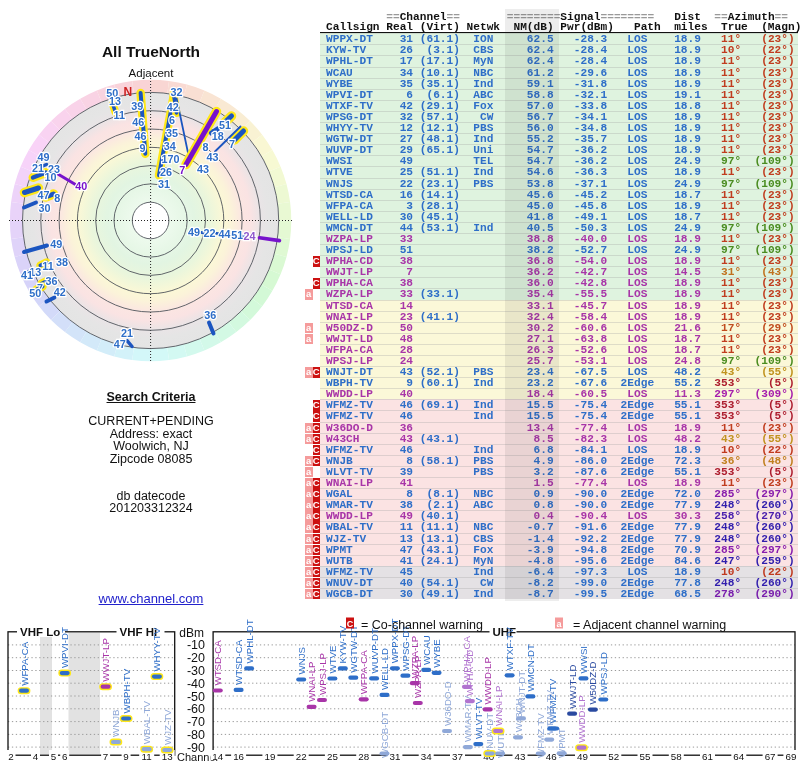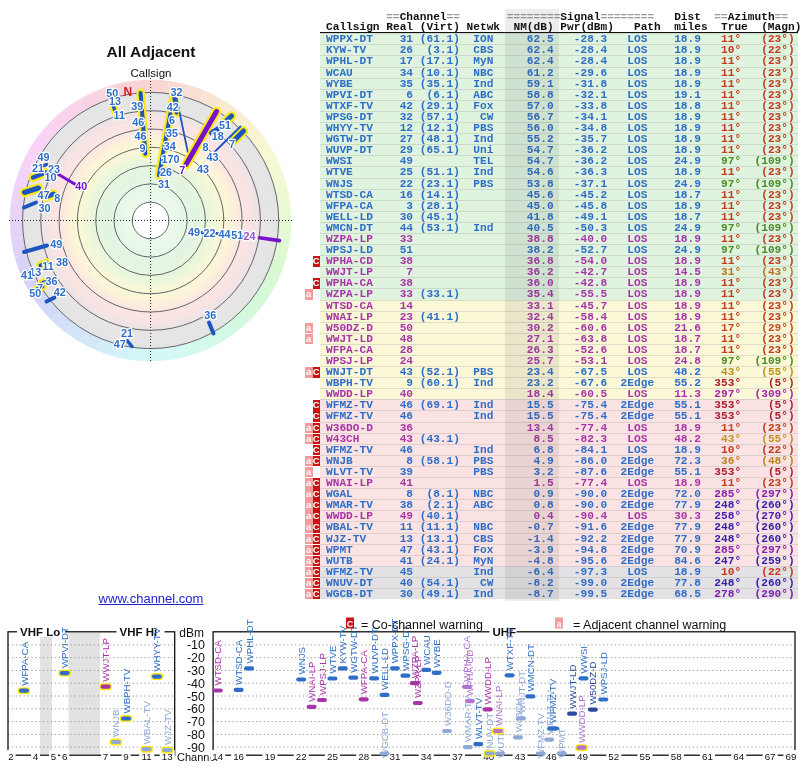--- a/index.html
+++ b/index.html
@@ -19,22 +19,22 @@
 .stripe{position:absolute;left:505px;top:9px;width:54px;height:592px;background:rgba(60,60,60,0.09)}
 .mks{position:absolute;right:100%;top:0;width:21px;height:10.5px;display:flex;justify-content:flex-end}
 .mks b{display:inline-block;width:7.5px;height:10.5px;font-size:9.5px;line-height:10.5px;text-align:center;color:#fff;font-family:"Liberation Sans",sans-serif}
 .ma{background:#f59b9b}
 .mc{background:#c11}
 .sp{background:transparent}
 .bchart{position:absolute;left:0;top:612px}
 </style></head>
 <body>
 <div id="page">
-<div class="title">All Adjacent</div>
-<div class="tn">Callsign</div>
+<div class="title">All TrueNorth</div>
+<div class="tn">Adjacent</div>
 <svg class="radar" width="300" height="375" viewBox="0 0 300 375">
       <path d="M150.6 79.8 A140.7 140.7 0 0 1 169.0 81.0 L167.3 93.5 A128.1 128.1 0 0 0 150.6 92.4 Z" fill="#f9d6d3"></path>
       <path d="M169.0 81.0 A140.7 140.7 0 0 1 187.0 84.6 L183.8 96.8 A128.1 128.1 0 0 0 167.3 93.5 Z" fill="#f9dad3"></path>
       <path d="M187.0 84.6 A140.7 140.7 0 0 1 204.4 90.5 L199.6 102.2 A128.1 128.1 0 0 0 183.8 96.8 Z" fill="#f9dfd3"></path>
       <path d="M204.4 90.5 A140.7 140.7 0 0 1 220.9 98.7 L214.6 109.6 A128.1 128.1 0 0 0 199.6 102.2 Z" fill="#f9e4d3"></path>
       <path d="M220.9 98.7 A140.7 140.7 0 0 1 236.3 108.9 L228.6 118.9 A128.1 128.1 0 0 0 214.6 109.6 Z" fill="#f9e9d3"></path>
       <path d="M236.3 108.9 A140.7 140.7 0 0 1 250.1 121.0 L241.2 129.9 A128.1 128.1 0 0 0 228.6 118.9 Z" fill="#f9edd3"></path>
       <path d="M250.1 121.0 A140.7 140.7 0 0 1 262.2 134.8 L252.2 142.5 A128.1 128.1 0 0 0 241.2 129.9 Z" fill="#f9f2d3"></path>
       <path d="M262.2 134.8 A140.7 140.7 0 0 1 272.4 150.1 L261.5 156.4 A128.1 128.1 0 0 0 252.2 142.5 Z" fill="#f9f7d3"></path>
       <path d="M272.4 150.1 A140.7 140.7 0 0 1 280.6 166.7 L268.9 171.5 A128.1 128.1 0 0 0 261.5 156.4 Z" fill="#f7f9d3"></path>
@@ -187,20 +187,21 @@
       <text x="27.0" y="279.1" text-anchor="middle" font-size="10.8" font-weight="bold" fill="#2e6ec8" stroke="#fff" stroke-width="2.4" paint-order="stroke" font-family="Liberation Sans, sans-serif">41</text>
       <text x="51.6" y="285.1" text-anchor="middle" font-size="10.8" font-weight="bold" fill="#2e6ec8" stroke="#fff" stroke-width="2.4" paint-order="stroke" font-family="Liberation Sans, sans-serif">36</text>
       <text x="39.9" y="291.9" text-anchor="middle" font-size="10.8" font-weight="bold" fill="#2e6ec8" stroke="#fff" stroke-width="2.4" paint-order="stroke" font-family="Liberation Sans, sans-serif">7</text>
       <text x="35.2" y="296.8" text-anchor="middle" font-size="10.8" font-weight="bold" fill="#2e6ec8" stroke="#fff" stroke-width="2.4" paint-order="stroke" font-family="Liberation Sans, sans-serif">50</text>
       <text x="59.8" y="295.7" text-anchor="middle" font-size="10.8" font-weight="bold" fill="#2e6ec8" stroke="#fff" stroke-width="2.4" paint-order="stroke" font-family="Liberation Sans, sans-serif">42</text>
       <text x="210.2" y="318.9" text-anchor="middle" font-size="10.8" font-weight="bold" fill="#2e6ec8" stroke="#fff" stroke-width="2.4" paint-order="stroke" font-family="Liberation Sans, sans-serif">36</text>
       <text x="127.1" y="336.6" text-anchor="middle" font-size="10.8" font-weight="bold" fill="#2e6ec8" stroke="#fff" stroke-width="2.4" paint-order="stroke" font-family="Liberation Sans, sans-serif">21</text>
       <text x="119.8" y="348.1" text-anchor="middle" font-size="10.8" font-weight="bold" fill="#2e6ec8" stroke="#fff" stroke-width="2.4" paint-order="stroke" font-family="Liberation Sans, sans-serif">47</text>
       <text x="127.8" y="95.5" text-anchor="middle" font-size="12" font-weight="bold" fill="#cc2222" font-family="Liberation Sans, sans-serif">N</text>
     </svg>
+<div class="sc"><b>Search Criteria</b><br><br>CURRENT+PENDING<br>Address: exact<br>Woolwich, NJ<br>Zipcode 08085<br><br><br>db datecode<br>201203312324</div>
 <div class="link"><i>www.channel.com</i></div>
 <div class="tbl"><div class="hd"><i style="color:#999">         ==</i><i>Channel</i><i style="color:#999">==       ========</i><i>Signal</i><i style="color:#999">========</i>   <i>Dist</i>  <i style="color:#999">==</i><i>Azimuth</i><i style="color:#999">==</i></div><div class="hd2"><i>Callsign Real (Virt) Netwk  NM(dB) Pwr(dBm)   Path  miles  True  (Magn)</i></div><div class="tr" style="background:#dff3df"><i style="color:#2e6ec8">WPPX-DT </i><i style="color:#2e6ec8">   31</i><i style="color:#2e6ec8"> (61.1)</i><i style="color:#2e6ec8">  ION </i><i style="color:#2e6ec8">    62.5</i><i style="color:#2e6ec8">   -28.3</i><i style="color:#2e6ec8">   LOS </i><i style="color:#2e6ec8">   18.9</i><i style="color:#c03d1f">   11°</i><i style="color:#c03d1f">   (23°)</i></div><div class="tr" style="background:#dff3df"><i style="color:#2e6ec8">KYW-TV  </i><i style="color:#2e6ec8">   26</i><i style="color:#2e6ec8">  (3.1)</i><i style="color:#2e6ec8">  CBS </i><i style="color:#2e6ec8">    62.4</i><i style="color:#2e6ec8">   -28.4</i><i style="color:#2e6ec8">   LOS </i><i style="color:#2e6ec8">   18.9</i><i style="color:#c03a1f">   10°</i><i style="color:#c03a1f">   (22°)</i></div><div class="tr" style="background:#dff3df"><i style="color:#2e6ec8">WPHL-DT </i><i style="color:#2e6ec8">   17</i><i style="color:#2e6ec8"> (17.1)</i><i style="color:#2e6ec8">  MyN </i><i style="color:#2e6ec8">    62.4</i><i style="color:#2e6ec8">   -28.4</i><i style="color:#2e6ec8">   LOS </i><i style="color:#2e6ec8">   18.9</i><i style="color:#c03d1f">   11°</i><i style="color:#c03d1f">   (23°)</i></div><div class="tr" style="background:#dff3df"><i style="color:#2e6ec8">WCAU    </i><i style="color:#2e6ec8">   34</i><i style="color:#2e6ec8"> (10.1)</i><i style="color:#2e6ec8">  NBC </i><i style="color:#2e6ec8">    61.2</i><i style="color:#2e6ec8">   -29.6</i><i style="color:#2e6ec8">   LOS </i><i style="color:#2e6ec8">   18.9</i><i style="color:#c03d1f">   11°</i><i style="color:#c03d1f">   (23°)</i></div><div class="tr" style="background:#dff3df"><i style="color:#2e6ec8">WYBE    </i><i style="color:#2e6ec8">   35</i><i style="color:#2e6ec8"> (35.1)</i><i style="color:#2e6ec8">  Ind </i><i style="color:#2e6ec8">    59.1</i><i style="color:#2e6ec8">   -31.8</i><i style="color:#2e6ec8">   LOS </i><i style="color:#2e6ec8">   18.9</i><i style="color:#c03d1f">   11°</i><i style="color:#c03d1f">   (23°)</i></div><div class="tr" style="background:#dff3df"><i style="color:#2e6ec8">WPVI-DT </i><i style="color:#2e6ec8">    6</i><i style="color:#2e6ec8">  (6.1)</i><i style="color:#2e6ec8">  ABC </i><i style="color:#2e6ec8">    58.8</i><i style="color:#2e6ec8">   -32.1</i><i style="color:#2e6ec8">   LOS </i><i style="color:#2e6ec8">   19.1</i><i style="color:#c03d1f">   11°</i><i style="color:#c03d1f">   (23°)</i></div><div class="tr" style="background:#dff3df"><i style="color:#2e6ec8">WTXF-TV </i><i style="color:#2e6ec8">   42</i><i style="color:#2e6ec8"> (29.1)</i><i style="color:#2e6ec8">  Fox </i><i style="color:#2e6ec8">    57.0</i><i style="color:#2e6ec8">   -33.8</i><i style="color:#2e6ec8">   LOS </i><i style="color:#2e6ec8">   18.8</i><i style="color:#c03d1f">   11°</i><i style="color:#c03d1f">   (23°)</i></div><div class="tr" style="background:#dff3df"><i style="color:#2e6ec8">WPSG-DT </i><i style="color:#2e6ec8">   32</i><i style="color:#2e6ec8"> (57.1)</i><i style="color:#2e6ec8">   CW </i><i style="color:#2e6ec8">    56.7</i><i style="color:#2e6ec8">   -34.1</i><i style="color:#2e6ec8">   LOS </i><i style="color:#2e6ec8">   18.9</i><i style="color:#c03d1f">   11°</i><i style="color:#c03d1f">   (23°)</i></div><div class="tr" style="background:#dff3df"><i style="color:#2e6ec8">WHYY-TV </i><i style="color:#2e6ec8">   12</i><i style="color:#2e6ec8"> (12.1)</i><i style="color:#2e6ec8">  PBS </i><i style="color:#2e6ec8">    56.0</i><i style="color:#2e6ec8">   -34.8</i><i style="color:#2e6ec8">   LOS </i><i style="color:#2e6ec8">   18.9</i><i style="color:#c03d1f">   11°</i><i style="color:#c03d1f">   (23°)</i></div><div class="tr" style="background:#dff3df"><i style="color:#2e6ec8">WGTW-DT </i><i style="color:#2e6ec8">   27</i><i style="color:#2e6ec8"> (48.1)</i><i style="color:#2e6ec8">  Ind </i><i style="color:#2e6ec8">    55.2</i><i style="color:#2e6ec8">   -35.7</i><i style="color:#2e6ec8">   LOS </i><i style="color:#2e6ec8">   18.9</i><i style="color:#c03d1f">   11°</i><i style="color:#c03d1f">   (23°)</i></div><div class="tr" style="background:#dff3df"><i style="color:#2e6ec8">WUVP-DT </i><i style="color:#2e6ec8">   29</i><i style="color:#2e6ec8"> (65.1)</i><i style="color:#2e6ec8">  Uni </i><i style="color:#2e6ec8">    54.7</i><i style="color:#2e6ec8">   -36.2</i><i style="color:#2e6ec8">   LOS </i><i style="color:#2e6ec8">   18.9</i><i style="color:#c03d1f">   11°</i><i style="color:#c03d1f">   (23°)</i></div><div class="tr" style="background:#dff3df"><i style="color:#2e6ec8">WWSI    </i><i style="color:#2e6ec8">   49</i><i style="color:#2e6ec8">       </i><i style="color:#2e6ec8">  TEL </i><i style="color:#2e6ec8">    54.7</i><i style="color:#2e6ec8">   -36.2</i><i style="color:#2e6ec8">   LOS </i><i style="color:#2e6ec8">   24.9</i><i style="color:#4a8c20">   97°</i><i style="color:#4a8c20">  (109°)</i></div><div class="tr" style="background:#dff3df"><i style="color:#2e6ec8">WTVE    </i><i style="color:#2e6ec8">   25</i><i style="color:#2e6ec8"> (51.1)</i><i style="color:#2e6ec8">  Ind </i><i style="color:#2e6ec8">    54.6</i><i style="color:#2e6ec8">   -36.3</i><i style="color:#2e6ec8">   LOS </i><i style="color:#2e6ec8">   18.9</i><i style="color:#c03d1f">   11°</i><i style="color:#c03d1f">   (23°)</i></div><div class="tr" style="background:#dff3df"><i style="color:#2e6ec8">WNJS    </i><i style="color:#2e6ec8">   22</i><i style="color:#2e6ec8"> (23.1)</i><i style="color:#2e6ec8">  PBS </i><i style="color:#2e6ec8">    53.8</i><i style="color:#2e6ec8">   -37.1</i><i style="color:#2e6ec8">   LOS </i><i style="color:#2e6ec8">   24.9</i><i style="color:#4a8c20">   97°</i><i style="color:#4a8c20">  (109°)</i></div><div class="tr" style="background:#dff3df"><i style="color:#2e6ec8">WTSD-CA </i><i style="color:#2e6ec8">   16</i><i style="color:#2e6ec8"> (14.1)</i><i style="color:#2e6ec8">      </i><i style="color:#2e6ec8">    45.6</i><i style="color:#2e6ec8">   -45.2</i><i style="color:#2e6ec8">   LOS </i><i style="color:#2e6ec8">   18.7</i><i style="color:#c03d1f">   11°</i><i style="color:#c03d1f">   (23°)</i></div><div class="tr" style="background:#dff3df"><i style="color:#2e6ec8">WFPA-CA </i><i style="color:#2e6ec8">    3</i><i style="color:#2e6ec8"> (28.1)</i><i style="color:#2e6ec8">      </i><i style="color:#2e6ec8">    45.0</i><i style="color:#2e6ec8">   -45.8</i><i style="color:#2e6ec8">   LOS </i><i style="color:#2e6ec8">   18.9</i><i style="color:#c03d1f">   11°</i><i style="color:#c03d1f">   (23°)</i></div><div class="tr" style="background:#dff3df"><i style="color:#2e6ec8">WELL-LD </i><i style="color:#2e6ec8">   30</i><i style="color:#2e6ec8"> (45.1)</i><i style="color:#2e6ec8">      </i><i style="color:#2e6ec8">    41.8</i><i style="color:#2e6ec8">   -49.1</i><i style="color:#2e6ec8">   LOS </i><i style="color:#2e6ec8">   18.7</i><i style="color:#c03d1f">   11°</i><i style="color:#c03d1f">   (23°)</i></div><div class="tr" style="background:#dff3df"><i style="color:#2e6ec8">WMCN-DT </i><i style="color:#2e6ec8">   44</i><i style="color:#2e6ec8"> (53.1)</i><i style="color:#2e6ec8">  Ind </i><i style="color:#2e6ec8">    40.5</i><i style="color:#2e6ec8">   -50.3</i><i style="color:#2e6ec8">   LOS </i><i style="color:#2e6ec8">   24.9</i><i style="color:#4a8c20">   97°</i><i style="color:#4a8c20">  (109°)</i></div><div class="tr" style="background:#dff3df"><i style="color:#a835a8">WZPA-LP </i><i style="color:#a835a8">   33</i><i style="color:#2e6ec8">       </i><i style="color:#a835a8">      </i><i style="color:#a835a8">    38.8</i><i style="color:#a835a8">   -40.0</i><i style="color:#a835a8">   LOS </i><i style="color:#a835a8">   18.9</i><i style="color:#c03d1f">   11°</i><i style="color:#c03d1f">   (23°)</i></div><div class="tr" style="background:#dff3df"><i style="color:#2e6ec8">WPSJ-LD </i><i style="color:#2e6ec8">   51</i><i style="color:#2e6ec8">       </i><i style="color:#2e6ec8">      </i><i style="color:#2e6ec8">    38.2</i><i style="color:#2e6ec8">   -52.7</i><i style="color:#2e6ec8">   LOS </i><i style="color:#2e6ec8">   24.9</i><i style="color:#4a8c20">   97°</i><i style="color:#4a8c20">  (109°)</i></div><div class="tr" style="background:#dff3df"><span class="mks"><b class="mc">C</b></span><i style="color:#a835a8">WPHA-CD </i><i style="color:#a835a8">   38</i><i style="color:#2e6ec8">       </i><i style="color:#a835a8">      </i><i style="color:#a835a8">    36.8</i><i style="color:#a835a8">   -54.0</i><i style="color:#a835a8">   LOS </i><i style="color:#a835a8">   18.9</i><i style="color:#c03d1f">   11°</i><i style="color:#c03d1f">   (23°)</i></div><div class="tr" style="background:#dff3df"><i style="color:#a835a8">WWJT-LP </i><i style="color:#a835a8">    7</i><i style="color:#2e6ec8">       </i><i style="color:#a835a8">      </i><i style="color:#a835a8">    36.2</i><i style="color:#a835a8">   -42.7</i><i style="color:#a835a8">   LOS </i><i style="color:#a835a8">   14.5</i><i style="color:#c0721f">   31°</i><i style="color:#c0721f">   (43°)</i></div><div class="tr" style="background:#dff3df"><span class="mks"><b class="mc">C</b></span><i style="color:#a835a8">WPHA-CA </i><i style="color:#a835a8">   38</i><i style="color:#2e6ec8">       </i><i style="color:#a835a8">      </i><i style="color:#a835a8">    36.0</i><i style="color:#a835a8">   -42.8</i><i style="color:#a835a8">   LOS </i><i style="color:#a835a8">   18.9</i><i style="color:#c03d1f">   11°</i><i style="color:#c03d1f">   (23°)</i></div><div class="tr" style="background:#dff3df"><span class="mks"><b class="ma">a</b><b class="sp"></b></span><i style="color:#a835a8">WZPA-LP </i><i style="color:#a835a8">   33</i><i style="color:#2e6ec8"> (33.1)</i><i style="color:#a835a8">      </i><i style="color:#a835a8">    35.4</i><i style="color:#a835a8">   -55.5</i><i style="color:#a835a8">   LOS </i><i style="color:#a835a8">   18.9</i><i style="color:#c03d1f">   11°</i><i style="color:#c03d1f">   (23°)</i></div><div class="tr" style="background:#fbf8d8"><i style="color:#a835a8">WTSD-CA </i><i style="color:#a835a8">   14</i><i style="color:#2e6ec8">       </i><i style="color:#a835a8">      </i><i style="color:#a835a8">    33.1</i><i style="color:#a835a8">   -45.7</i><i style="color:#a835a8">   LOS </i><i style="color:#a835a8">   18.9</i><i style="color:#c03d1f">   11°</i><i style="color:#c03d1f">   (23°)</i></div><div class="tr" style="background:#fbf8d8"><i style="color:#a835a8">WNAI-LP </i><i style="color:#a835a8">   23</i><i style="color:#2e6ec8"> (41.1)</i><i style="color:#a835a8">      </i><i style="color:#a835a8">    32.4</i><i style="color:#a835a8">   -58.4</i><i style="color:#a835a8">   LOS </i><i style="color:#a835a8">   18.9</i><i style="color:#c03d1f">   11°</i><i style="color:#c03d1f">   (23°)</i></div><div class="tr" style="background:#fbf8d8"><span class="mks"><b class="ma">a</b><b class="sp"></b></span><i style="color:#a835a8">W50DZ-D </i><i style="color:#a835a8">   50</i><i style="color:#2e6ec8">       </i><i style="color:#a835a8">      </i><i style="color:#a835a8">    30.2</i><i style="color:#a835a8">   -60.6</i><i style="color:#a835a8">   LOS </i><i style="color:#a835a8">   21.6</i><i style="color:#c04d1f">   17°</i><i style="color:#c04d1f">   (29°)</i></div><div class="tr" style="background:#fbf8d8"><span class="mks"><b class="ma">a</b><b class="sp"></b></span><i style="color:#a835a8">WWJT-LD </i><i style="color:#a835a8">   48</i><i style="color:#2e6ec8">       </i><i style="color:#a835a8">      </i><i style="color:#a835a8">    27.1</i><i style="color:#a835a8">   -63.8</i><i style="color:#a835a8">   LOS </i><i style="color:#a835a8">   18.7</i><i style="color:#c03d1f">   11°</i><i style="color:#c03d1f">   (23°)</i></div><div class="tr" style="background:#fbf8d8"><i style="color:#a835a8">WFPA-CA </i><i style="color:#a835a8">   28</i><i style="color:#2e6ec8">       </i><i style="color:#a835a8">      </i><i style="color:#a835a8">    26.3</i><i style="color:#a835a8">   -52.6</i><i style="color:#a835a8">   LOS </i><i style="color:#a835a8">   18.7</i><i style="color:#c03d1f">   11°</i><i style="color:#c03d1f">   (23°)</i></div><div class="tr" style="background:#fbf8d8"><i style="color:#a835a8">WPSJ-LP </i><i style="color:#a835a8">   24</i><i style="color:#2e6ec8">       </i><i style="color:#a835a8">      </i><i style="color:#a835a8">    25.7</i><i style="color:#a835a8">   -53.1</i><i style="color:#a835a8">   LOS </i><i style="color:#a835a8">   24.8</i><i style="color:#4a8c20">   97°</i><i style="color:#4a8c20">  (109°)</i></div><div class="tr" style="background:#fbf8d8"><span class="mks"><b class="ma">a</b><b class="mc">C</b></span><i style="color:#2e6ec8">WNJT-DT </i><i style="color:#2e6ec8">   43</i><i style="color:#2e6ec8"> (52.1)</i><i style="color:#2e6ec8">  PBS </i><i style="color:#2e6ec8">    23.4</i><i style="color:#2e6ec8">   -67.5</i><i style="color:#2e6ec8">   LOS </i><i style="color:#2e6ec8">   48.2</i><i style="color:#c0931f">   43°</i><i style="color:#c0931f">   (55°)</i></div><div class="tr" style="background:#fbf8d8"><i style="color:#2e6ec8">WBPH-TV </i><i style="color:#2e6ec8">    9</i><i style="color:#2e6ec8"> (60.1)</i><i style="color:#2e6ec8">  Ind </i><i style="color:#2e6ec8">    23.2</i><i style="color:#2e6ec8">   -67.6</i><i style="color:#2e6ec8">  2Edge</i><i style="color:#2e6ec8">   55.2</i><i style="color:#ad1e2f">  353°</i><i style="color:#ad1e2f">    (5°)</i></div><div class="tr" style="background:#fbf8d8"><i style="color:#a835a8">WWDD-LP </i><i style="color:#a835a8">   40</i><i style="color:#2e6ec8">       </i><i style="color:#a835a8">      </i><i style="color:#a835a8">    18.4</i><i style="color:#a835a8">   -60.5</i><i style="color:#a835a8">   LOS </i><i style="color:#a835a8">   11.3</i><i style="color:#a61ead">  297°</i><i style="color:#a61ead">  (309°)</i></div><div class="tr" style="background:#fbe3e3"><span class="mks"><b class="mc">C</b></span><i style="color:#2e6ec8">WFMZ-TV </i><i style="color:#2e6ec8">   46</i><i style="color:#2e6ec8"> (69.1)</i><i style="color:#2e6ec8">  Ind </i><i style="color:#2e6ec8">    15.5</i><i style="color:#2e6ec8">   -75.4</i><i style="color:#2e6ec8">  2Edge</i><i style="color:#2e6ec8">   55.1</i><i style="color:#ad1e2f">  353°</i><i style="color:#ad1e2f">    (5°)</i></div><div class="tr" style="background:#fbe3e3"><span class="mks"><b class="mc">C</b></span><i style="color:#2e6ec8">WFMZ-TV </i><i style="color:#2e6ec8">   46</i><i style="color:#2e6ec8">       </i><i style="color:#2e6ec8">  Ind </i><i style="color:#2e6ec8">    15.5</i><i style="color:#2e6ec8">   -75.4</i><i style="color:#2e6ec8">  2Edge</i><i style="color:#2e6ec8">   55.1</i><i style="color:#ad1e2f">  353°</i><i style="color:#ad1e2f">    (5°)</i></div><div class="tr" style="background:#fbe3e3"><span class="mks"><b class="ma">a</b><b class="mc">C</b></span><i style="color:#a835a8">W36DO-D </i><i style="color:#a835a8">   36</i><i style="color:#2e6ec8">       </i><i style="color:#a835a8">      </i><i style="color:#a835a8">    13.4</i><i style="color:#a835a8">   -77.4</i><i style="color:#a835a8">   LOS </i><i style="color:#a835a8">   18.9</i><i style="color:#c03d1f">   11°</i><i style="color:#c03d1f">   (23°)</i></div><div class="tr" style="background:#fbe3e3"><span class="mks"><b class="ma">a</b><b class="mc">C</b></span><i style="color:#a835a8">W43CH   </i><i style="color:#a835a8">   43</i><i style="color:#2e6ec8"> (43.1)</i><i style="color:#a835a8">      </i><i style="color:#a835a8">     8.5</i><i style="color:#a835a8">   -82.3</i><i style="color:#a835a8">   LOS </i><i style="color:#a835a8">   48.2</i><i style="color:#c0931f">   43°</i><i style="color:#c0931f">   (55°)</i></div><div class="tr" style="background:#fbe3e3"><span class="mks"><b class="mc">C</b></span><i style="color:#2e6ec8">WFMZ-TV </i><i style="color:#2e6ec8">   46</i><i style="color:#2e6ec8">       </i><i style="color:#2e6ec8">  Ind </i><i style="color:#2e6ec8">     6.8</i><i style="color:#2e6ec8">   -84.1</i><i style="color:#2e6ec8">   LOS </i><i style="color:#2e6ec8">   18.9</i><i style="color:#c03a1f">   10°</i><i style="color:#c03a1f">   (22°)</i></div><div class="tr" style="background:#fbe3e3"><span class="mks"><b class="ma">a</b><b class="mc">C</b></span><i style="color:#2e6ec8">WNJB    </i><i style="color:#2e6ec8">    8</i><i style="color:#2e6ec8"> (58.1)</i><i style="color:#2e6ec8">  PBS </i><i style="color:#2e6ec8">     4.9</i><i style="color:#2e6ec8">   -86.0</i><i style="color:#2e6ec8">  2Edge</i><i style="color:#2e6ec8">   72.3</i><i style="color:#c0801f">   36°</i><i style="color:#c0801f">   (48°)</i></div><div class="tr" style="background:#fbe3e3"><span class="mks"><b class="ma">a</b><b class="sp"></b></span><i style="color:#2e6ec8">WLVT-TV </i><i style="color:#2e6ec8">   39</i><i style="color:#2e6ec8">       </i><i style="color:#2e6ec8">  PBS </i><i style="color:#2e6ec8">     3.2</i><i style="color:#2e6ec8">   -87.6</i><i style="color:#2e6ec8">  2Edge</i><i style="color:#2e6ec8">   55.1</i><i style="color:#ad1e2f">  353°</i><i style="color:#ad1e2f">    (5°)</i></div><div class="tr" style="background:#fbe3e3"><span class="mks"><b class="ma">a</b><b class="mc">C</b></span><i style="color:#a835a8">WNAI-LP </i><i style="color:#a835a8">   41</i><i style="color:#2e6ec8">       </i><i style="color:#a835a8">      </i><i style="color:#a835a8">     1.5</i><i style="color:#a835a8">   -77.4</i><i style="color:#a835a8">   LOS </i><i style="color:#a835a8">   18.9</i><i style="color:#c03d1f">   11°</i><i style="color:#c03d1f">   (23°)</i></div><div class="tr" style="background:#fbe3e3"><span class="mks"><b class="ma">a</b><b class="mc">C</b></span><i style="color:#2e6ec8">WGAL    </i><i style="color:#2e6ec8">    8</i><i style="color:#2e6ec8">  (8.1)</i><i style="color:#2e6ec8">  NBC </i><i style="color:#2e6ec8">     0.9</i><i style="color:#2e6ec8">   -90.0</i><i style="color:#2e6ec8">  2Edge</i><i style="color:#2e6ec8">   72.0</i><i style="color:#891ead">  285°</i><i style="color:#891ead">  (297°)</i></div><div class="tr" style="background:#fbe3e3"><span class="mks"><b class="ma">a</b><b class="mc">C</b></span><i style="color:#2e6ec8">WMAR-TV </i><i style="color:#2e6ec8">   38</i><i style="color:#2e6ec8">  (2.1)</i><i style="color:#2e6ec8">  ABC </i><i style="color:#2e6ec8">     0.8</i><i style="color:#2e6ec8">   -90.0</i><i style="color:#2e6ec8">  2Edge</i><i style="color:#2e6ec8">   77.9</i><i style="color:#311ead">  248°</i><i style="color:#311ead">  (260°)</i></div><div class="tr" style="background:#fbe3e3"><span class="mks"><b class="ma">a</b><b class="mc">C</b></span><i style="color:#a835a8">WWDD-LP </i><i style="color:#a835a8">   49</i><i style="color:#2e6ec8"> (40.1)</i><i style="color:#a835a8">      </i><i style="color:#a835a8">     0.4</i><i style="color:#a835a8">   -90.4</i><i style="color:#a835a8">   LOS </i><i style="color:#a835a8">   30.3</i><i style="color:#491ead">  258°</i><i style="color:#491ead">  (270°)</i></div><div class="tr" style="background:#fbe3e3"><span class="mks"><b class="ma">a</b><b class="mc">C</b></span><i style="color:#2e6ec8">WBAL-TV </i><i style="color:#2e6ec8">   11</i><i style="color:#2e6ec8"> (11.1)</i><i style="color:#2e6ec8">  NBC </i><i style="color:#2e6ec8">    -0.7</i><i style="color:#2e6ec8">   -91.6</i><i style="color:#2e6ec8">  2Edge</i><i style="color:#2e6ec8">   77.9</i><i style="color:#311ead">  248°</i><i style="color:#311ead">  (260°)</i></div><div class="tr" style="background:#fbe3e3"><span class="mks"><b class="ma">a</b><b class="mc">C</b></span><i style="color:#2e6ec8">WJZ-TV  </i><i style="color:#2e6ec8">   13</i><i style="color:#2e6ec8"> (13.1)</i><i style="color:#2e6ec8">  CBS </i><i style="color:#2e6ec8">    -1.4</i><i style="color:#2e6ec8">   -92.2</i><i style="color:#2e6ec8">  2Edge</i><i style="color:#2e6ec8">   77.9</i><i style="color:#311ead">  248°</i><i style="color:#311ead">  (260°)</i></div><div class="tr" style="background:#fbe3e3"><span class="mks"><b class="ma">a</b><b class="mc">C</b></span><i style="color:#2e6ec8">WPMT    </i><i style="color:#2e6ec8">   47</i><i style="color:#2e6ec8"> (43.1)</i><i style="color:#2e6ec8">  Fox </i><i style="color:#2e6ec8">    -3.9</i><i style="color:#2e6ec8">   -94.8</i><i style="color:#2e6ec8">  2Edge</i><i style="color:#2e6ec8">   70.9</i><i style="color:#891ead">  285°</i><i style="color:#891ead">  (297°)</i></div><div class="tr" style="background:#fbe3e3"><span class="mks"><b class="ma">a</b><b class="mc">C</b></span><i style="color:#2e6ec8">WUTB    </i><i style="color:#2e6ec8">   41</i><i style="color:#2e6ec8"> (24.1)</i><i style="color:#2e6ec8">  MyN </i><i style="color:#2e6ec8">    -4.8</i><i style="color:#2e6ec8">   -95.6</i><i style="color:#2e6ec8">  2Edge</i><i style="color:#2e6ec8">   84.6</i><i style="color:#2f1ead">  247°</i><i style="color:#2f1ead">  (259°)</i></div><div class="tr" style="background:#e4e1e4"><span class="mks"><b class="ma">a</b><b class="mc">C</b></span><i style="color:#2e6ec8">WFMZ-TV </i><i style="color:#2e6ec8">   45</i><i style="color:#2e6ec8">       </i><i style="color:#2e6ec8">  Ind </i><i style="color:#2e6ec8">    -6.4</i><i style="color:#2e6ec8">   -97.3</i><i style="color:#2e6ec8">   LOS </i><i style="color:#2e6ec8">   18.9</i><i style="color:#c03a1f">   10°</i><i style="color:#c03a1f">   (22°)</i></div><div class="tr" style="background:#e4e1e4"><span class="mks"><b class="ma">a</b><b class="mc">C</b></span><i style="color:#2e6ec8">WNUV-DT </i><i style="color:#2e6ec8">   40</i><i style="color:#2e6ec8"> (54.1)</i><i style="color:#2e6ec8">   CW </i><i style="color:#2e6ec8">    -8.2</i><i style="color:#2e6ec8">   -99.0</i><i style="color:#2e6ec8">  2Edge</i><i style="color:#2e6ec8">   77.8</i><i style="color:#311ead">  248°</i><i style="color:#311ead">  (260°)</i></div><div class="tr" style="background:#e4e1e4"><span class="mks"><b class="ma">a</b><b class="mc">C</b></span><i style="color:#2e6ec8">WGCB-DT </i><i style="color:#2e6ec8">   30</i><i style="color:#2e6ec8"> (49.1)</i><i style="color:#2e6ec8">  Ind </i><i style="color:#2e6ec8">    -8.7</i><i style="color:#2e6ec8">   -99.5</i><i style="color:#2e6ec8">  2Edge</i><i style="color:#2e6ec8">   68.5</i><i style="color:#791ead">  278°</i><i style="color:#791ead">  (290°)</i></div></div>
 <div class="stripe"></div>
 <svg class="bchart" width="800" height="156" viewBox="0 612 800 156">
       <rect x="40" y="632.8" width="12" height="121.4" fill="#e2e2e2"></rect>
       <rect x="68.5" y="632.8" width="31.5" height="121.4" fill="#e2e2e2"></rect>
       <line x1="8.0" y1="644.9" x2="174.7" y2="644.9" stroke="#9a9a9a" stroke-width="1" stroke-dasharray="1.3 2.6"></line>
       <line x1="213.1" y1="644.9" x2="795.0" y2="644.9" stroke="#9a9a9a" stroke-width="1" stroke-dasharray="1.3 2.6"></line>
       <text x="205" y="649.4" text-anchor="end" font-size="12.5" fill="#111" font-family="Liberation Sans, sans-serif">-10</text>
       <line x1="8.0" y1="657.7" x2="174.7" y2="657.7" stroke="#9a9a9a" stroke-width="1" stroke-dasharray="1.3 2.6"></line>

